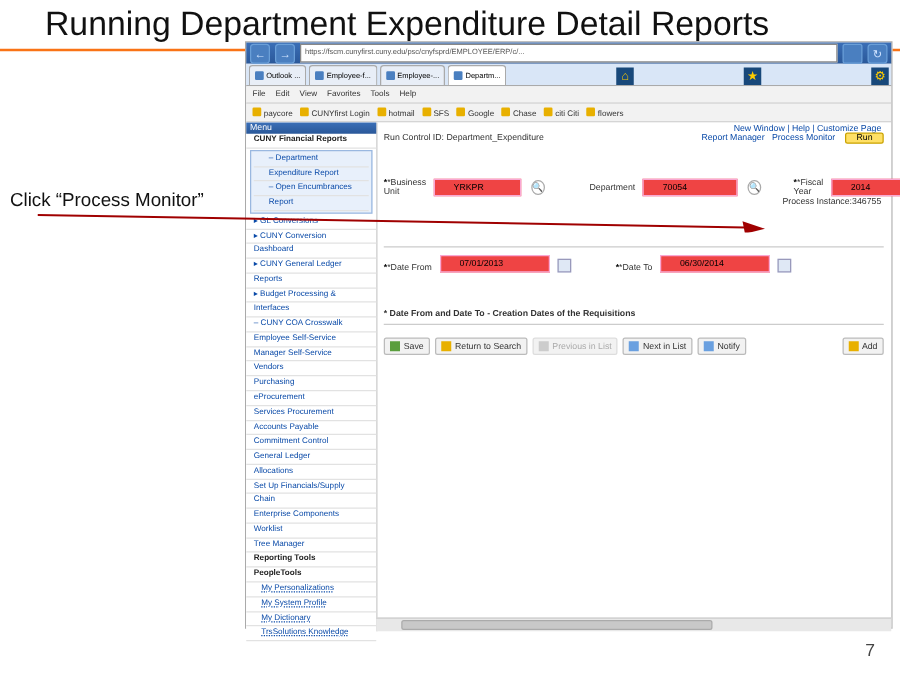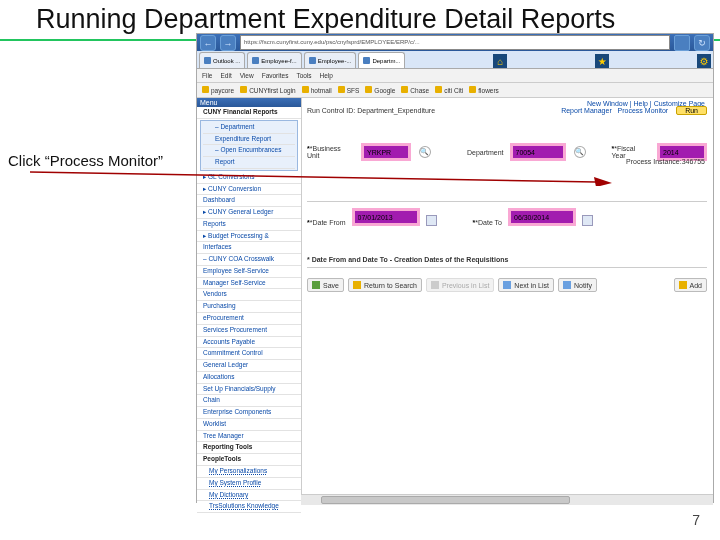--- a/index.html
+++ b/index.html
@@ -1,17 +1,17 @@
 <!DOCTYPE html>
 <html><head>
 <meta charset="utf-8">
 <style>
 html,body{margin:0;padding:0;font-family:Arial,Helvetica,sans-serif;background:#fff}
 .stage{position:relative;width:720px;height:540px;background:#fff;overflow:hidden}
-.title{font-size:27px;padding:4px 0 4px 36px;border-bottom:2px solid #22c55e;color:#111}
+.title{font-size:27px;padding:4px 0 4px 36px;border-bottom:2px solid #f97316;color:#111}
 .instr{position:absolute;left:8px;top:152px;font-size:15px;color:#111}
 .browser{position:absolute;left:196px;top:33px;width:516px;height:468px;border:1px solid #aaa;background:#fff}
 .bb-titlebar{height:17px;background:linear-gradient(#3b6fb7,#2a5899);display:flex;align-items:center;gap:4px;padding:0 3px}
 .nav-btn{width:14px;height:14px;border-radius:3px;background:#4a7fc0;border:1px solid #6a9fd8;display:flex;align-items:center;justify-content:center;color:#cfe3ff;font-size:9px}
 .url-bar{flex:1;height:13px;background:#fff;border:1px solid #888;font-size:6px;color:#555;padding:0 3px;line-height:13px;overflow:hidden;white-space:nowrap}
 .search-btn{width:14px;height:14px;background:#4a7fc0;border:1px solid #6a9fd8;border-radius:2px}
 .tabs{height:17px;background:#d9e6f7;display:flex;align-items:flex-end;gap:2px;padding:0 2px;border-bottom:1px solid #aaa}
 .tab{height:15px;border:1px solid #aaa;border-bottom:none;background:#e8eef7;font-size:6px;padding:0 4px;display:flex;align-items:center;gap:2px;border-radius:3px 3px 0 0;white-space:nowrap}
 .tab.active{background:#fff}
 .tab .ico{width:7px;height:7px;background:#4a7fc0;border-radius:1px}
@@ -33,21 +33,21 @@
 .page-head{margin-top:18px;background:linear-gradient(#6b9fe0,#3b6fb7);color:#fff;font-weight:bold;padding:2px 5px;font-size:8px;display:inline-block;border-radius:2px 2px 0 0;width:180px}
 .page-head-line{border-bottom:1px solid #3b6fb7;margin-bottom:6px}
 .run-row{display:flex;align-items:center;margin:4px 0 2px 0;font-size:7px;position:relative}
 .run-row .rlinks{margin-left:auto;color:#0a4aa8}
 .run-row .rlinks a{color:#0a4aa8;text-decoration:none}
 .run-btn{background:#ffe066;border:1px solid #caa200;padding:0 8px;font-size:7px;margin-left:8px;border-radius:2px}
 .proc-inst{position:absolute;right:8px;top:60px;font-size:7px;color:#333}
 .field-row{display:flex;align-items:center;gap:6px;margin-top:28px}
 .flabel{font-size:7px;color:#333}
 .flabel .ast{color:#000;font-weight:bold}
-.tinput{border:3px solid #f9a8d4;height:12px;font-size:7px;padding:0 3px;background:#a21caf}
+.tinput{border:1px solid #f9a8d4;height:12px;font-size:7px;padding:0 15px;background:#ef4444}
 .w40{width:38px}.w44{width:44px}.w56{width:56px}
 .lookup{width:10px;height:10px;border:1px solid #aaa;border-radius:50%;display:inline-flex;align-items:center;justify-content:center;font-size:7px;color:#888;margin-left:2px}
 .hr{border-top:1px solid #ccc;margin:40px 0 6px 0}
 .date-row{display:flex;align-items:flex-end;gap:6px}
 .cal{width:9px;height:9px;background:#dfe8f5;border:1px solid #99b;font-size:6px;display:inline-block}
 .note{margin-top:30px;font-size:7px;font-weight:bold}
 .hr2{border-top:1px solid #ccc;margin:4px 0 10px 0}
 .btn-row{display:flex;align-items:center;gap:4px;font-size:7px}
 .pbtn{border:1px solid #bbb;background:#f2f2f2;padding:0 4px;display:inline-flex;align-items:center;gap:3px;height:12px;border-radius:2px}
 .pbtn.dis{color:#aaa;border-color:#ddd}

